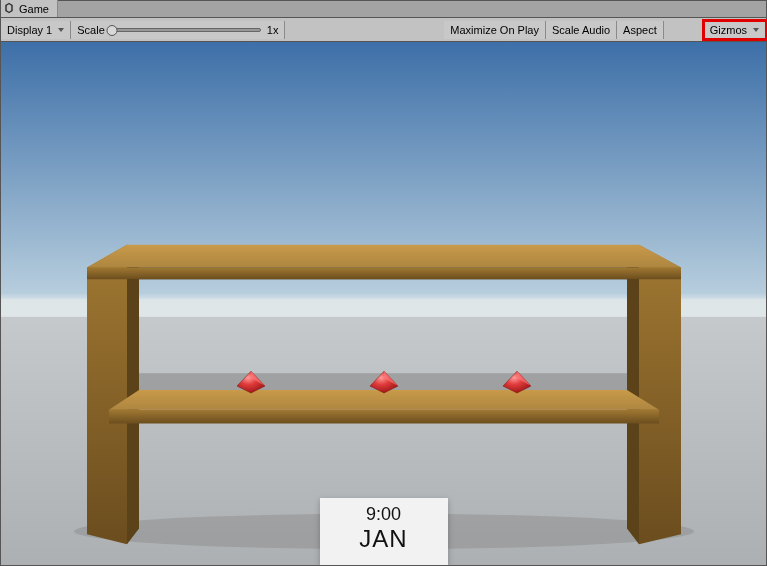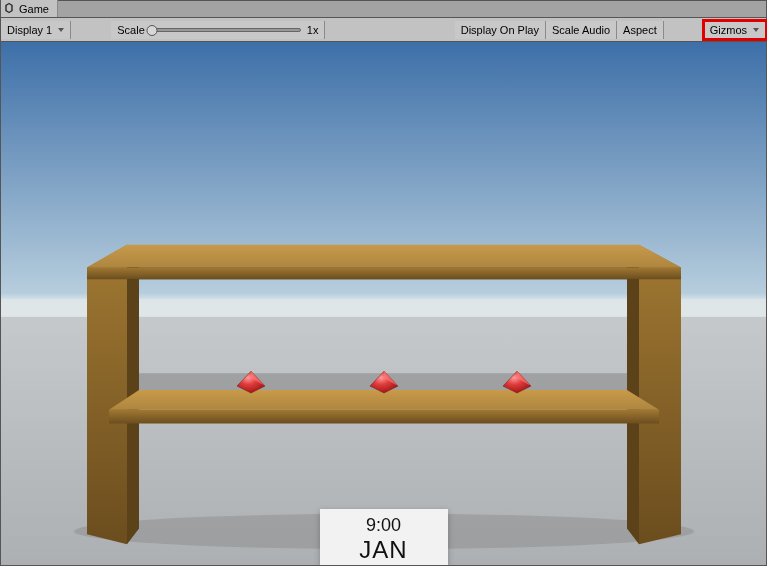--- a/index.html
+++ b/index.html
@@ -51,21 +51,21 @@
     white-space: nowrap;
     cursor: default;
   }
   .tb-item.dropdown::after {
     content: "";
     margin-left: 6px;
     border-left: 3px solid transparent;
     border-right: 3px solid transparent;
     border-top: 4px solid #555;
   }
-  .tb-scale { flex: 0 0 auto; gap: 6px; margin-left: 40px; }
+  .tb-scale { flex: 0 0 auto; gap: 6px; }
   .slider-track {
     width: 150px; height: 4px;
     background: #999;
     border: 1px solid #666;
     border-radius: 2px;
     position: relative;
   }
   .slider-thumb {
     position: absolute; left: 0%; top: -4px;
     width: 11px; height: 11px;
@@ -89,21 +89,21 @@
   .viewport svg {
     position: absolute; inset: 0;
     width: 100%; height: 100%;
     display: block;
   }
   .overlay-card {
     position: absolute;
     left: 50%; transform: translateX(-50%);
     bottom: 0;
     width: 128px;
-    padding: 6px 4px 1px 4px;
+    padding: 6px 4px 12px 4px;
     background: #f2f2f2;
     box-shadow: 0 2px 6px rgba(0,0,0,0.25);
     text-align: center;
   }
   .overlay-card .time { font-size: 18px; color:#111; }
   .overlay-card .month { font-size: 24px; letter-spacing: 1px; color:#111; }
 </style>
 </head>
 <body>
 
@@ -126,21 +126,21 @@
     </div>
     <div class="tb-item tb-scale">
       <span>Scale</span>
       <div class="slider-track">
         <div class="slider-thumb"></div>
       </div>
       <span>1x</span>
     </div>
     <div class="tb-spacer"></div>
     <div class="tb-item">
-      <span>Display On Play</span>
+      <span>Maximize On Play</span>
     </div>
     <div class="tb-item">
       <span>Scale Audio</span>
     </div>
     <div class="tb-item">
       <span>Aspect</span>
     </div>
     <div class="tb-item dropdown highlighted">
       <span>Gizmos</span>
     </div>

